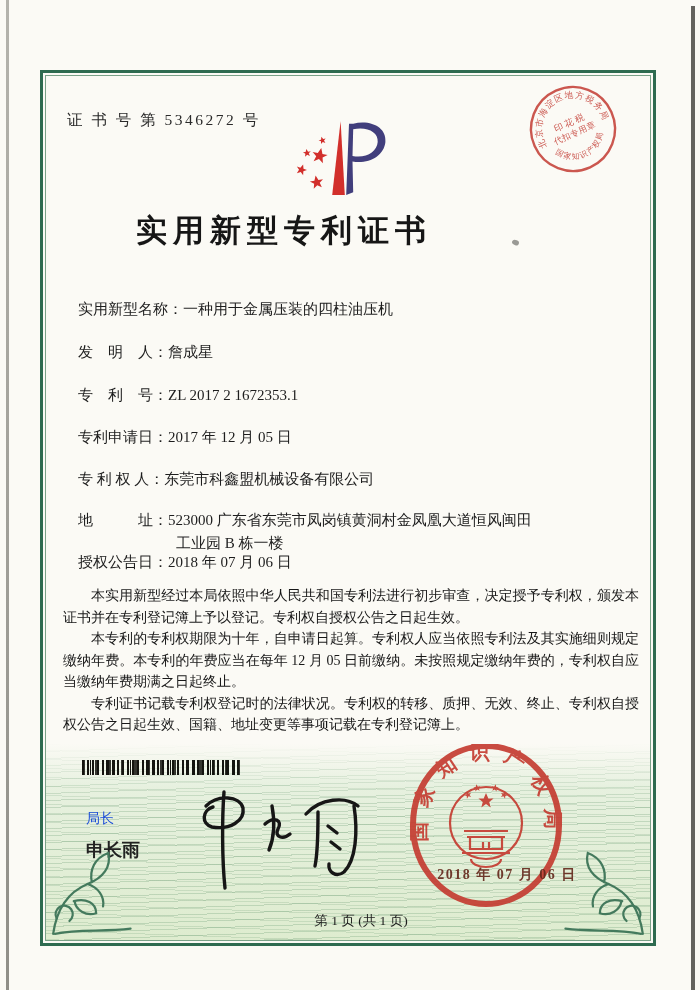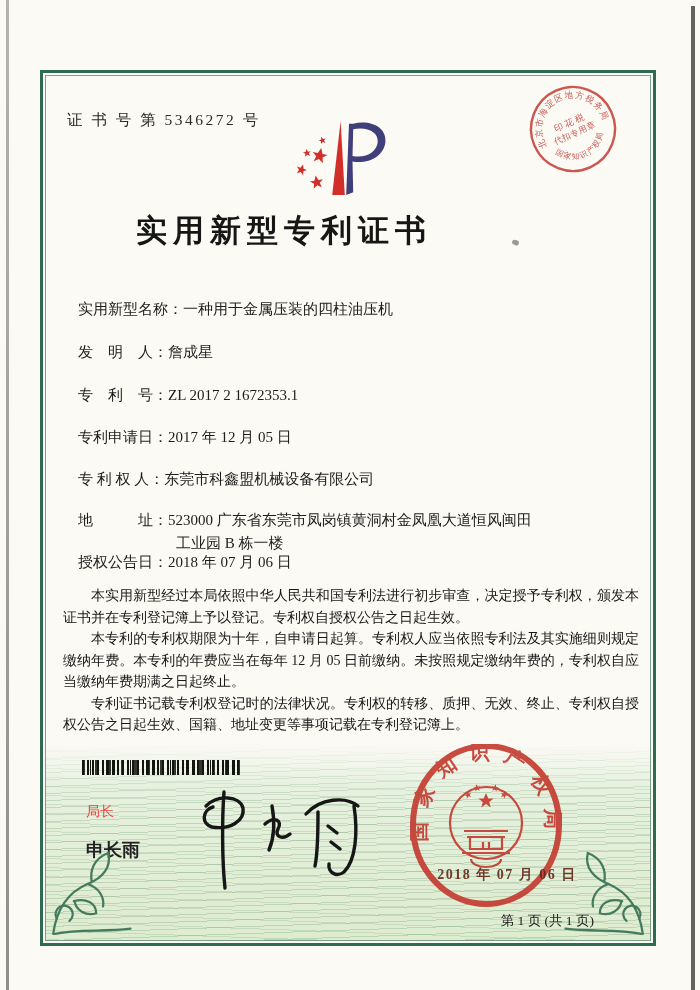--- a/index.html
+++ b/index.html
@@ -34,29 +34,29 @@
      background:
        repeating-linear-gradient(178deg,rgba(110,158,118,.30) 0 1px,rgba(0,0,0,0) 1px 7px),
        repeating-linear-gradient(182deg,rgba(110,158,118,.22) 0 1px,rgba(0,0,0,0) 1px 9px);
      -webkit-mask-image:linear-gradient(180deg,transparent 0,#000 30%);
      mask-image:linear-gradient(180deg,transparent 0,#000 30%);}
   .barcode{position:absolute;left:36px;top:16px;width:158px;height:15px;
      background:
        repeating-linear-gradient(90deg,#14140f 0 2px,transparent 2px 5px),
        repeating-linear-gradient(90deg,#14140f 0 1px,transparent 1px 8px),
        repeating-linear-gradient(90deg,rgba(20,20,15,.85) 0 3px,transparent 3px 13px);}
-  .sig-title{position:absolute;left:40px;top:59px;font-family:"Liberation Sans",sans-serif;font-size:14px;color:#ef4444;}
+  .sig-title{position:absolute;left:40px;top:66px;font-family:"Liberation Sans",sans-serif;font-size:14px;color:#1d4ed8;}
   .sig-name{position:absolute;left:40px;top:94px;font-family:"Liberation Sans",sans-serif;font-size:18px;color:#222;font-weight:bold;}
   .signature{position:absolute;left:140px;top:32px;width:190px;height:120px;}
   .seal{position:absolute;left:361px;top:-3px;width:158px;height:168px;}
   .seal-date{position:absolute;left:361px;top:122px;width:200px;text-align:center;font-size:14px;letter-spacing:1.5px;color:#63261a;font-weight:bold;opacity:.9;}
   .orn{position:absolute;width:86px;height:96px;bottom:2px;color:#447a5d;}
   .orn-l{left:2px;}
   .orn-r{right:2px;transform:scaleX(-1);}
-  .band-foot{position:absolute;left:0;top:168px;width:548px;text-align:right;font-size:13.5px;color:#1d1d1d;}
+  .band-foot{position:absolute;left:0;top:168px;width:548px;text-align:center;font-size:13.5px;color:#1d1d1d;padding-left:41px;}
   svg text{font-family:"Liberation Serif","DejaVu Serif",serif;}
 </style>
 </head>
 <body>
 
 <div id="page">
 
   <div class="edge-l"></div>
   <div class="edge-r"></div>
 

